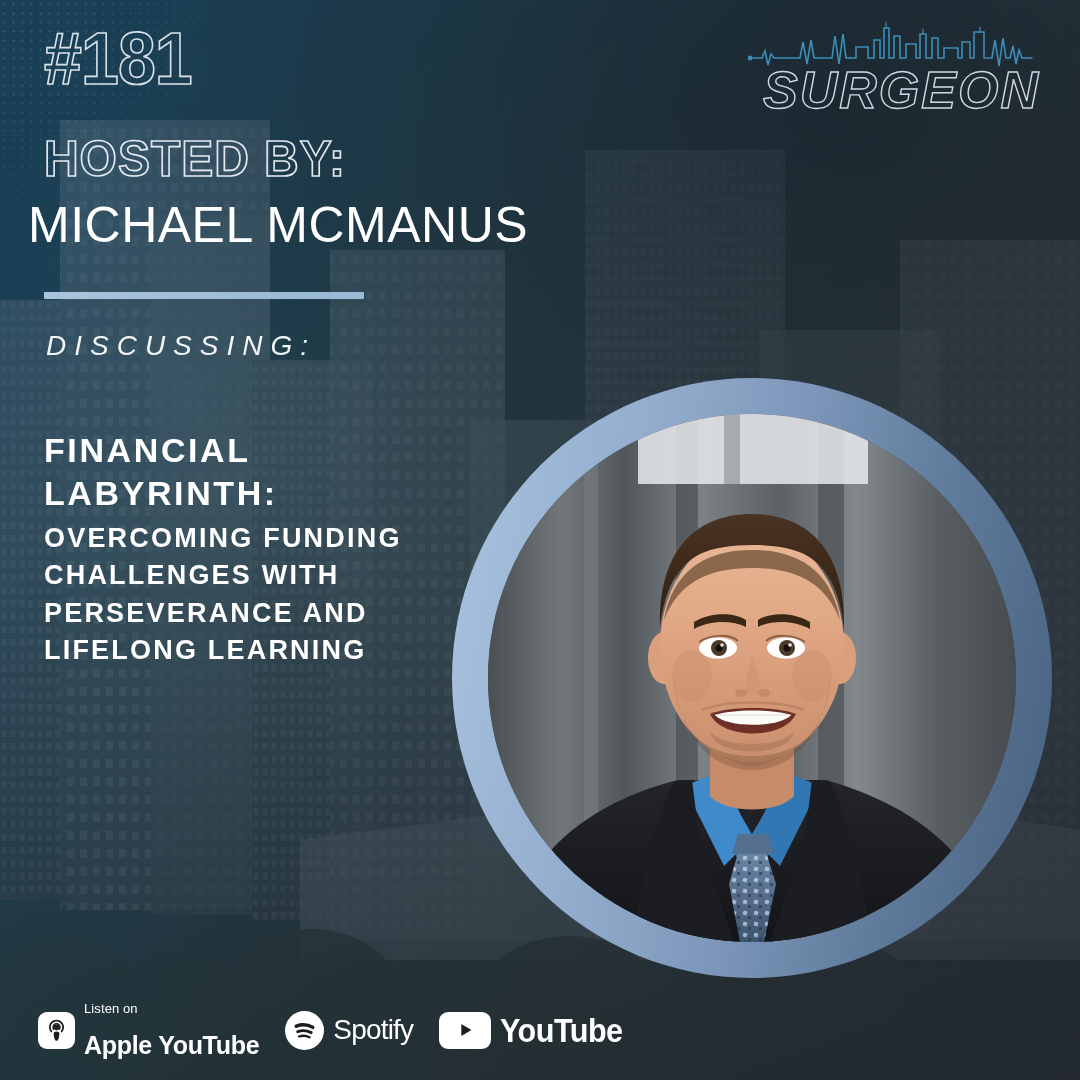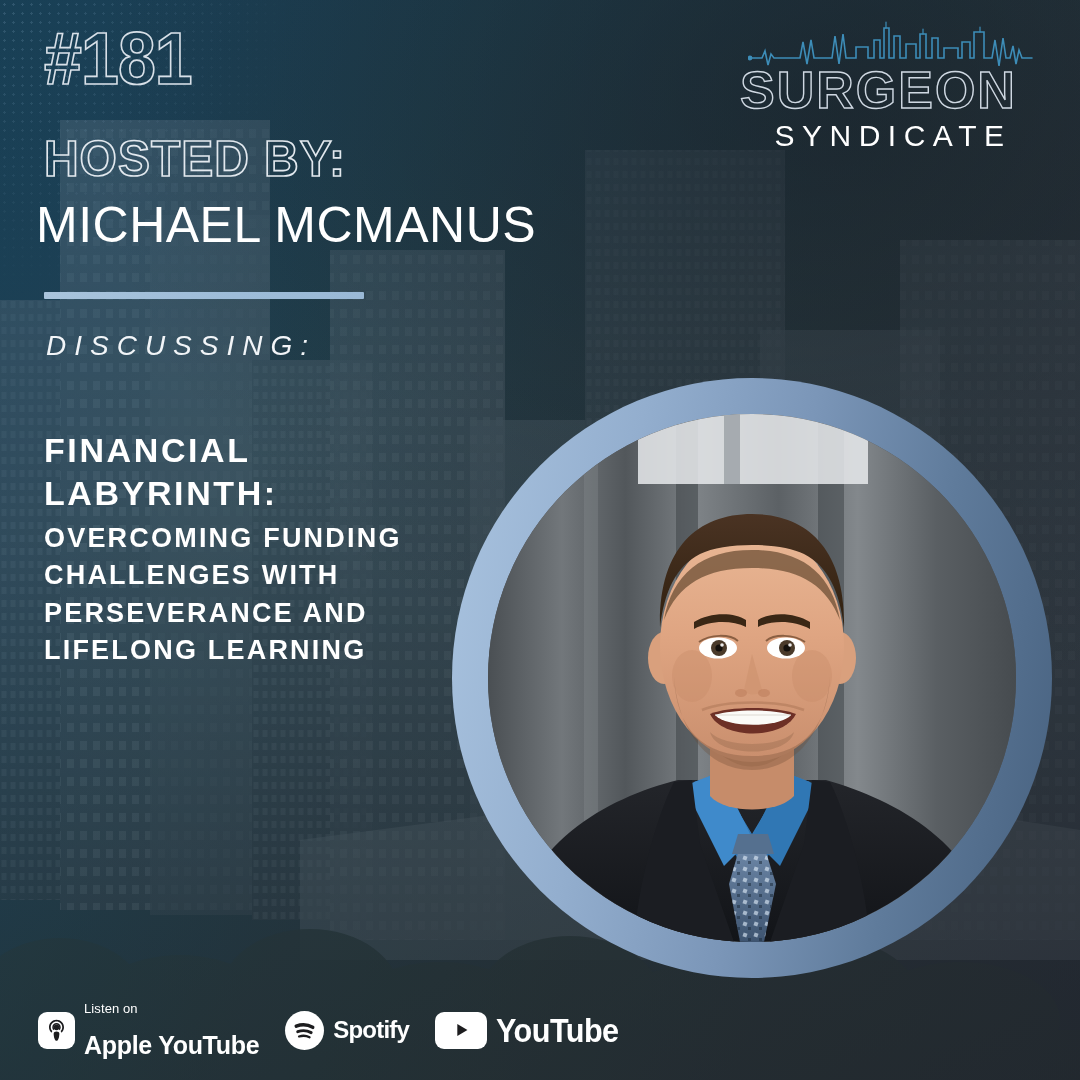--- a/index.html
+++ b/index.html
@@ -45,22 +45,23 @@
   
   .logo {
     position:absolute; right:40px; top:18px;
     width:300px; text-align:center;
   }
   .logo-ekg { width:285px; height:52px; display:block; margin:0 auto; }
   .logo-surgeon {
     font-size:52px; font-weight:700; letter-spacing:2px; line-height:.95;
     color:transparent;
     -webkit-text-stroke:1.4px #cfd8e2;
-    text-align:left;
+    text-align:right;
     margin-top:-4px;
+    font-style:italic;
   }
   .logo-syndicate {
     font-size:30px; font-weight:400; letter-spacing:7.5px;
     color:#ffffff; text-align:center; margin-top:4px; padding-left:6px;
   }
 
   
   .episode {
     position:absolute; left:44px; top:22px;
     font-size:74px; font-weight:800; line-height:1;
@@ -74,21 +75,21 @@
   .hosted {
     position:absolute; left:44px; top:134px;
     font-size:50px; font-weight:800; line-height:1;
     letter-spacing:1px;
     color:transparent;
     -webkit-text-stroke:1.7px #e2e8ee;
     transform:scaleX(.96); transform-origin:left top;
   }
 
   .hostname {
-    position:absolute; left:36px; top:197px;
+    position:absolute; left:28px; top:197px;
     font-size:50px; font-weight:300; line-height:1.12;
     letter-spacing:.5px;
     color:#ffffff;
   }
 
   .rule {
     position:absolute; left:44px; top:292px;
     width:320px; height:7px;
     background:linear-gradient(90deg,#a9c4dc 0%, #9dbcd8 60%, #9ab9d6 100%);
     border-radius:1px;
@@ -153,21 +154,21 @@
   .ap-text { display:flex; flex-direction:column; justify-content:center; line-height:1; }
   .ap-small { font-size:13px; font-weight:400; color:#fff; letter-spacing:.1px; margin-bottom:18px; }
   .ap-big { font-size:25px; font-weight:600; color:#fff; letter-spacing:-.3px; }
 
   .sp-icon {
     width:39px; height:39px; border-radius:50%;
     background:#ffffff;
     display:flex; align-items:center; justify-content:center;
     flex:0 0 auto;
   }
-  .sp-text { font-size:24px; font-weight:700; color:#fff; letter-spacing:-.8px; }
+  .sp-text { font-size:28px; font-weight:400; color:#fff; letter-spacing:-.8px; }
 
   .yt-icon {
     width:52px; height:37px; border-radius:9px;
     background:#ffffff;
     display:flex; align-items:center; justify-content:center;
     flex:0 0 auto;
   }
   .yt-text {
     font-size:34px; font-weight:800; color:#fff; letter-spacing:-.6px;
     transform:scaleX(.9); transform-origin:left center;
@@ -256,21 +257,20 @@
                  L214,40 L214,24 L222,24 L222,40
                  L226,40 L226,14 L236,14 L236,40
                  L244,40
                  l3,-18 l4,26 l4,-28 l3,20 L262,40
                  l3,-12 l3,18 l3,-14 l3,8 L280,40 L284,40"></path>
         <path d="M138,10 L138,4 M175,16 L175,11 M232,14 L232,9" stroke-width="1.2"></path>
         <circle cx="2" cy="40" r="1.6" fill="#3d8db8"></circle>
       </g>
     </svg>
     <div class="logo-surgeon">SURGEON</div>
-    <div class="logo-syndicate">SYNDICATE</div>
   </div>
 
   <div class="episode">#181</div>
   <div class="hosted">HOSTED BY:</div>
   <div class="hostname">MICHAEL MCMANUS</div>
 
   <div class="rule"></div>
 
   <div class="discussing">DISCUSSING:</div>
   <div class="title">FINANCIAL LABYRINTH:</div>

